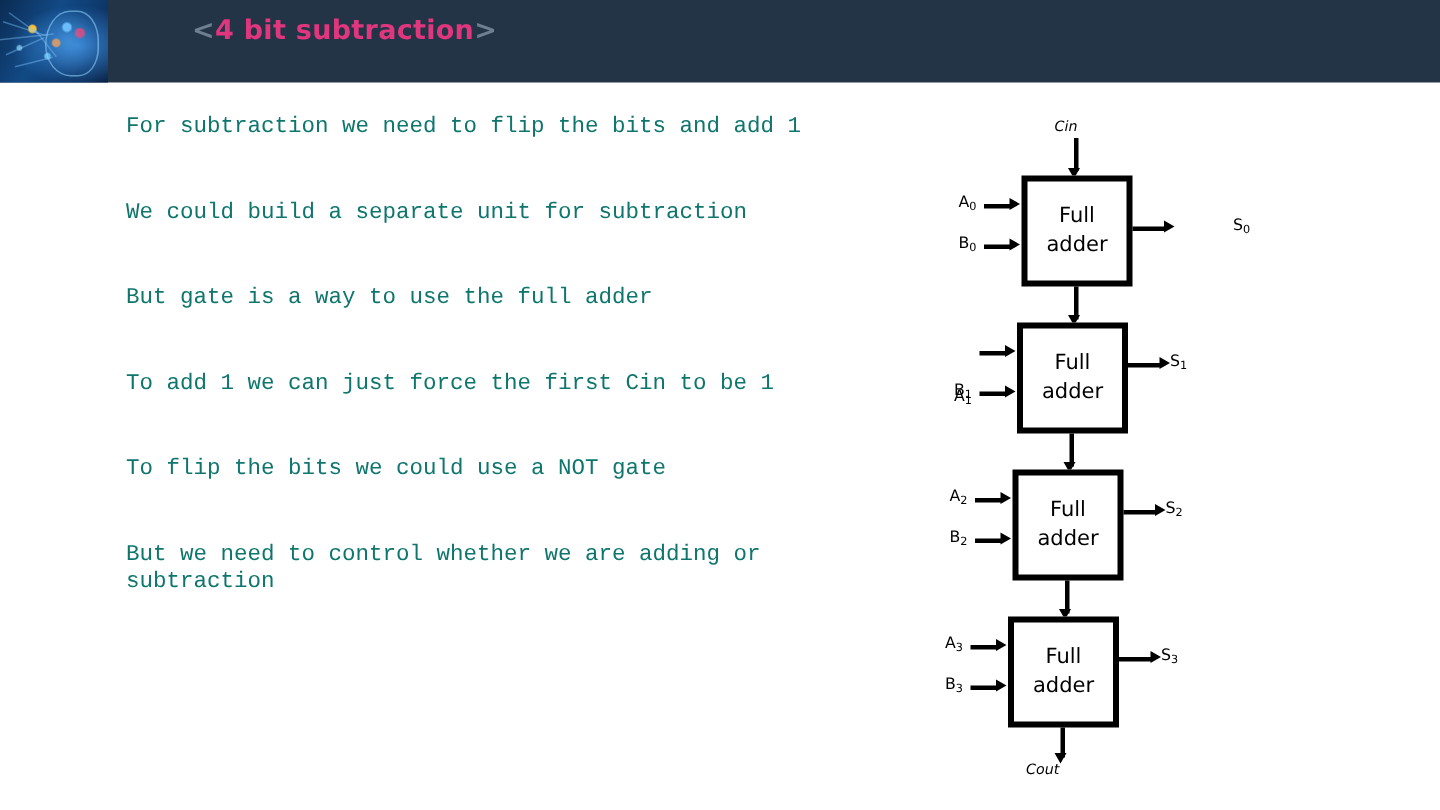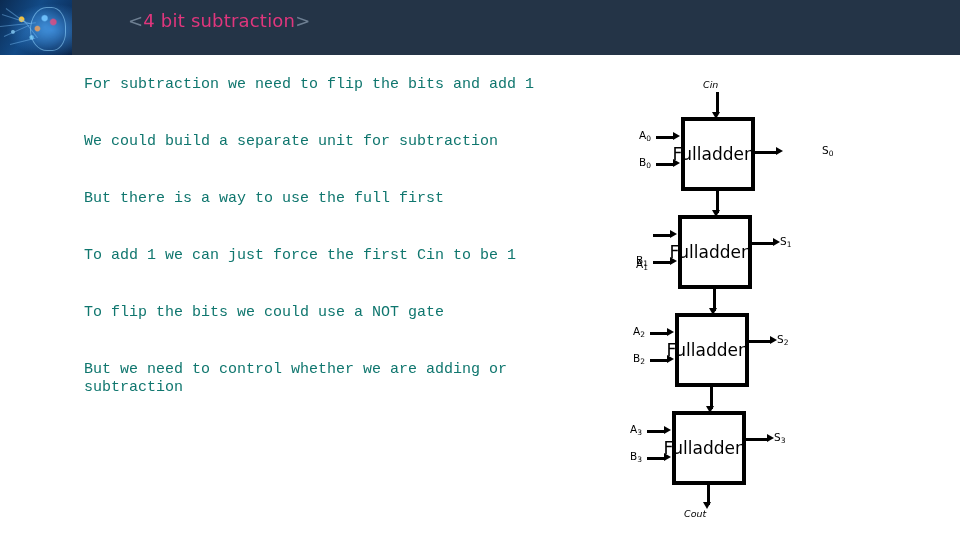--- a/index.html
+++ b/index.html
@@ -50,21 +50,21 @@
     right: 6px; top: 7px;
     width: 34px; height: 42px;
     border-radius: 48% 42% 40% 50% / 55% 48% 45% 50%;
     border: 1px solid rgba(150,215,255,.55);
     background: radial-gradient(ellipse at 40% 45%, rgba(90,180,255,.35) 0%, rgba(20,70,140,.05) 70%);
   }
   #title {
     position: absolute;
     left: 128px; top: 10px;
     font-size: 18px;
-    font-weight: normal;
+    font-weight: bold;
     letter-spacing: .2px;
     white-space: nowrap;
     font-family: "DejaVu Sans", sans-serif;
   }
   #title .brk { color: #6e7f92; }
   #title .txt { color: #e0367d; }
 
   
   .para {
     position: absolute;
@@ -87,23 +87,24 @@
     position: absolute;
     left: 600px; top: 58px;
     width: 360px; height: 482px;
   }
   .fa-box {
     position: absolute;
     border: 4px solid #000;
     background: #fff;
     box-sizing: border-box;
     display: flex;
+    flex-direction: column;
     align-items: center;
-    justify-content: flex-end;
-    font-size: 17px;
+    justify-content: center;
+    font-size: 14px;
     color: #000;
     line-height: 1.35;
     font-family: "DejaVu Sans", sans-serif;
   }
   .wire {
     position: absolute;
     background: #000;
   }
   .wire.h { height: 3px; }
   .wire.v { width: 3px; }
@@ -149,21 +150,21 @@
     <div class="strand" style="left:24px; top:20px; width:22px; transform:rotate(52deg);"></div>
     <div class="headshape"></div>
   </div>
   <div id="title">
     <span class="brk">&lt;</span><span class="txt">4 bit subtraction</span><span class="brk">&gt;</span>
   </div>
 </div>
 
 <div class="para" id="p1">For subtraction we need to flip the bits and add 1</div>
 <div class="para" id="p2">We could build a separate unit for subtraction</div>
-<div class="para" id="p3">But there is a way to use the full first</div>
+<div class="para" id="p3">But gate is a way to use the full adder</div>
 <div class="para" id="p4">To add 1 we can just force the first Cin to be 1</div>
 <div class="para" id="p5">To flip the bits we could use a NOT gate</div>
 <div class="para" id="p6">But we need to control whether we are adding or subtraction</div>
 
 <div id="diagram">
 
   <div class="lbl plain" style="left:103px; top:21px;">Cin</div>
   <div class="wire v" style="left:116px; top:34px; height:22px;"></div>
   <div class="arrow-d" style="left:112px; top:54px;"></div>
 

